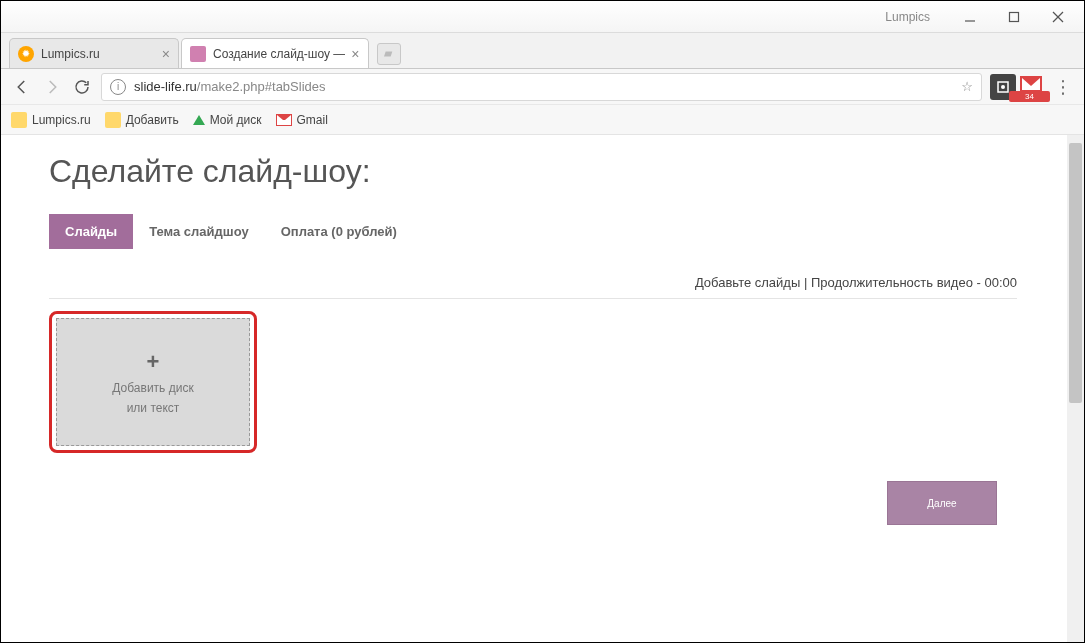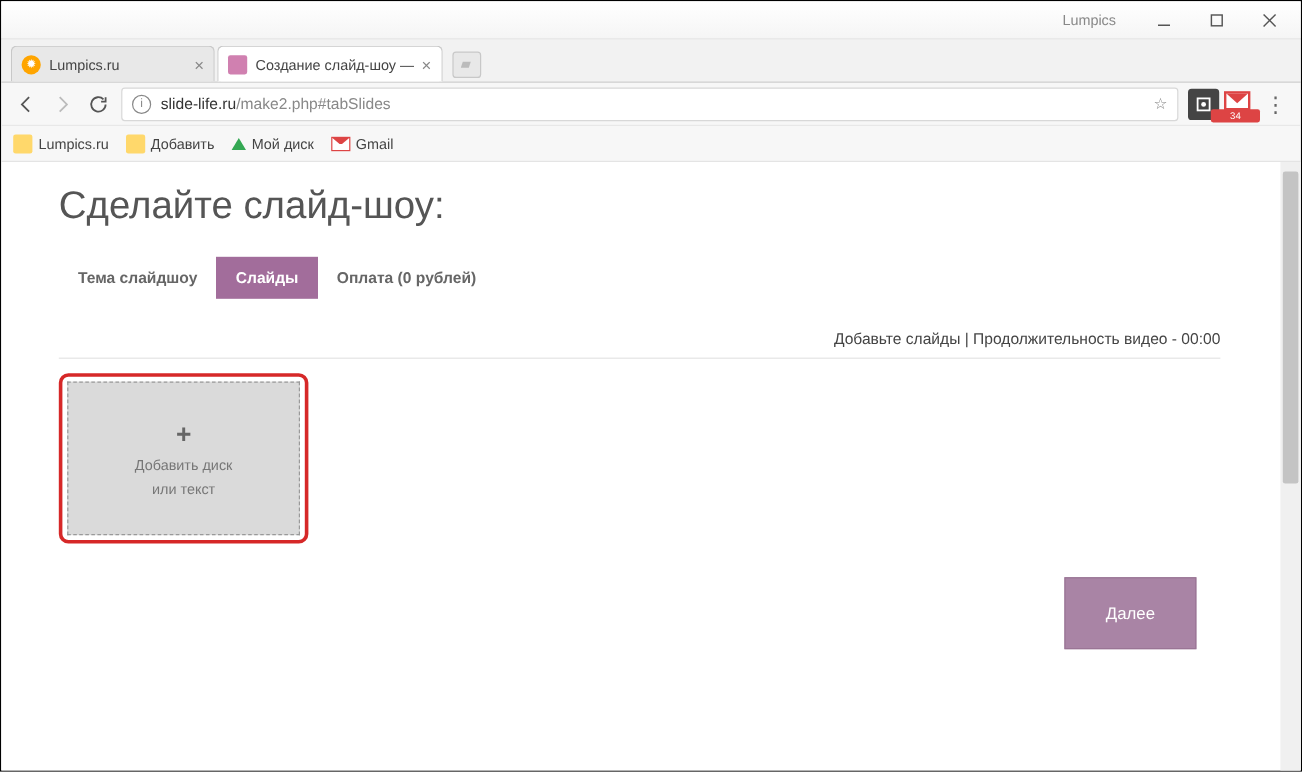--- a/index.html
+++ b/index.html
@@ -339,22 +339,22 @@
   display: flex;
   justify-content: flex-end;
   margin-top: 28px;
   padding-right: 20px;
 }
 .next-btn {
   background: #a984a5;
   color: #fff;
   border: none;
   width: 110px;
-  height: 60px;
-  font-size: 14px;
+  height: 44px;
+  font-size: 10px;
   cursor: pointer;
   border: 1px solid #9a7595;
 }
 </style>
 </head>
 <body>
 
 <div class="titlebar">
   <span class="title-text">Lumpics</span>
   <div class="win-btn">
@@ -448,22 +448,22 @@
     <span class="bm-gmail"></span>
     <span>Gmail</span>
   </div>
 </div>
 
 <div class="page">
   <div class="content">
     <h1 class="h-title">Сделайте слайд-шоу:</h1>
 
     <div class="tabs-row">
+      <div class="ptab active">Слайды</div>
       <div class="ptab">Тема слайдшоу</div>
-      <div class="ptab active">Слайды</div>
       <div class="ptab">Оплата (0 рублей)</div>
     </div>
 
     <div class="subhead">Добавьте слайды | Продолжительность видео - 00:00</div>
 
     <div class="add-slide-hl">
       <div class="add-slide">
         <div class="plus">+</div>
         <div>Добавить диск</div>
         <div>или текст</div>

